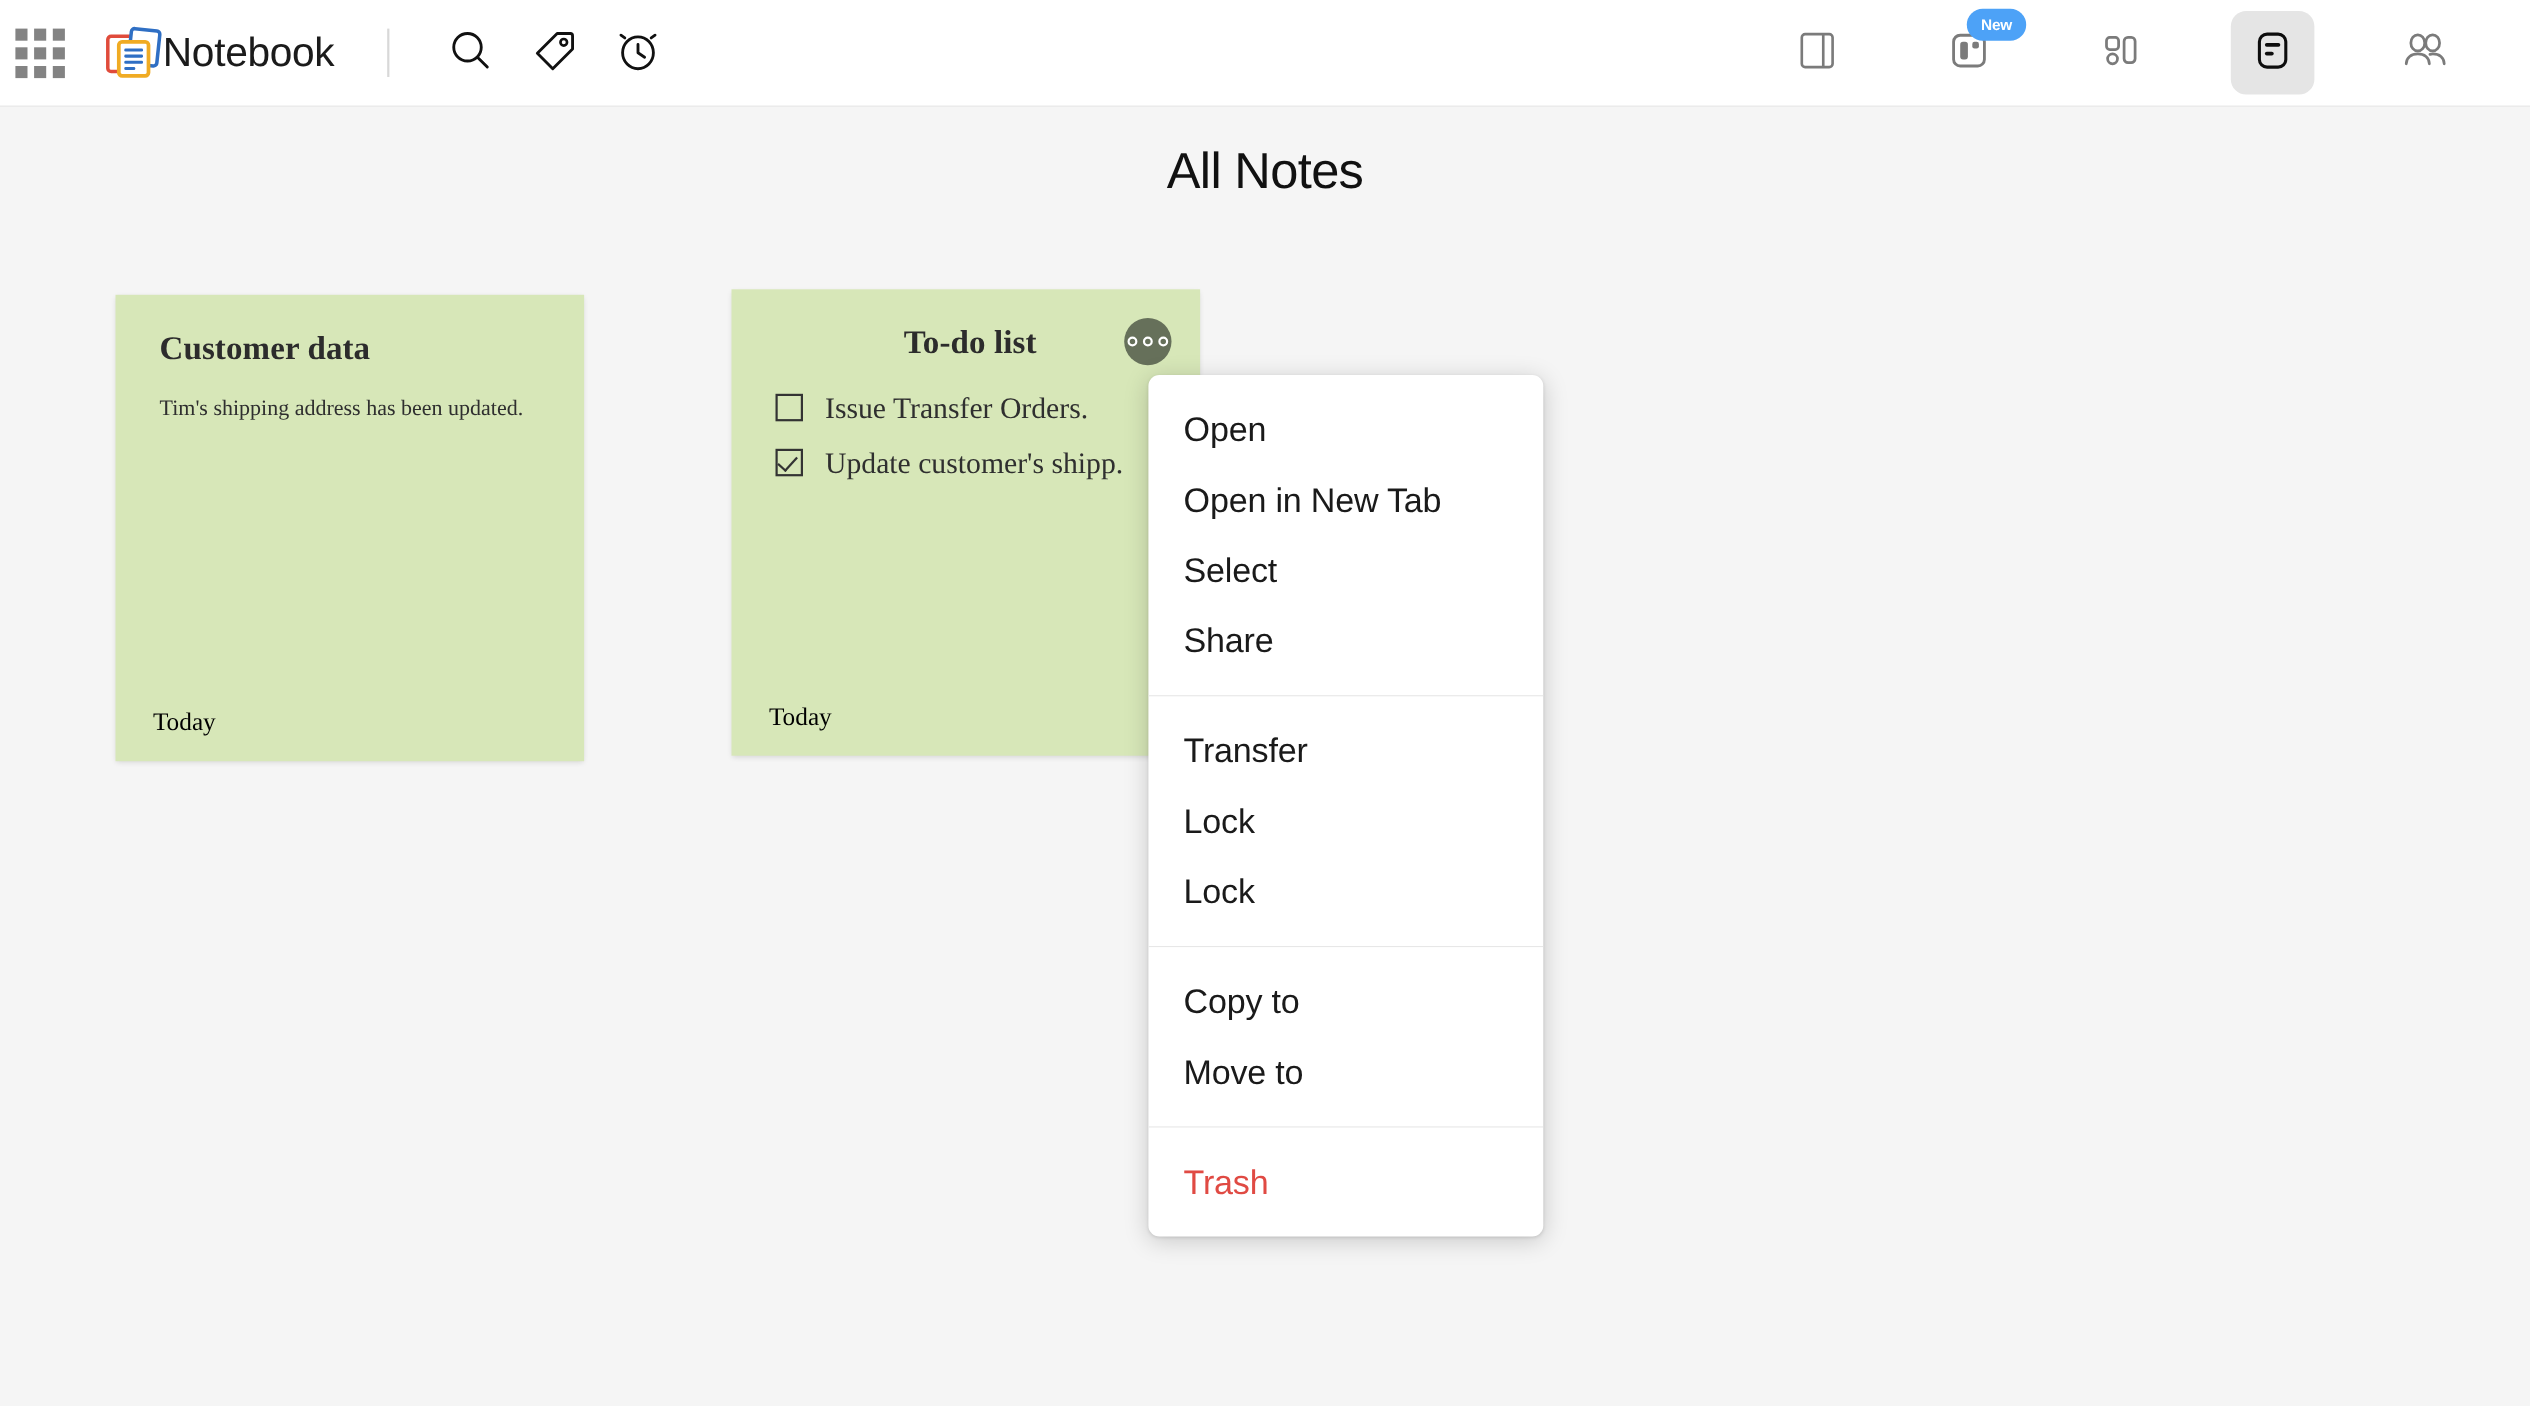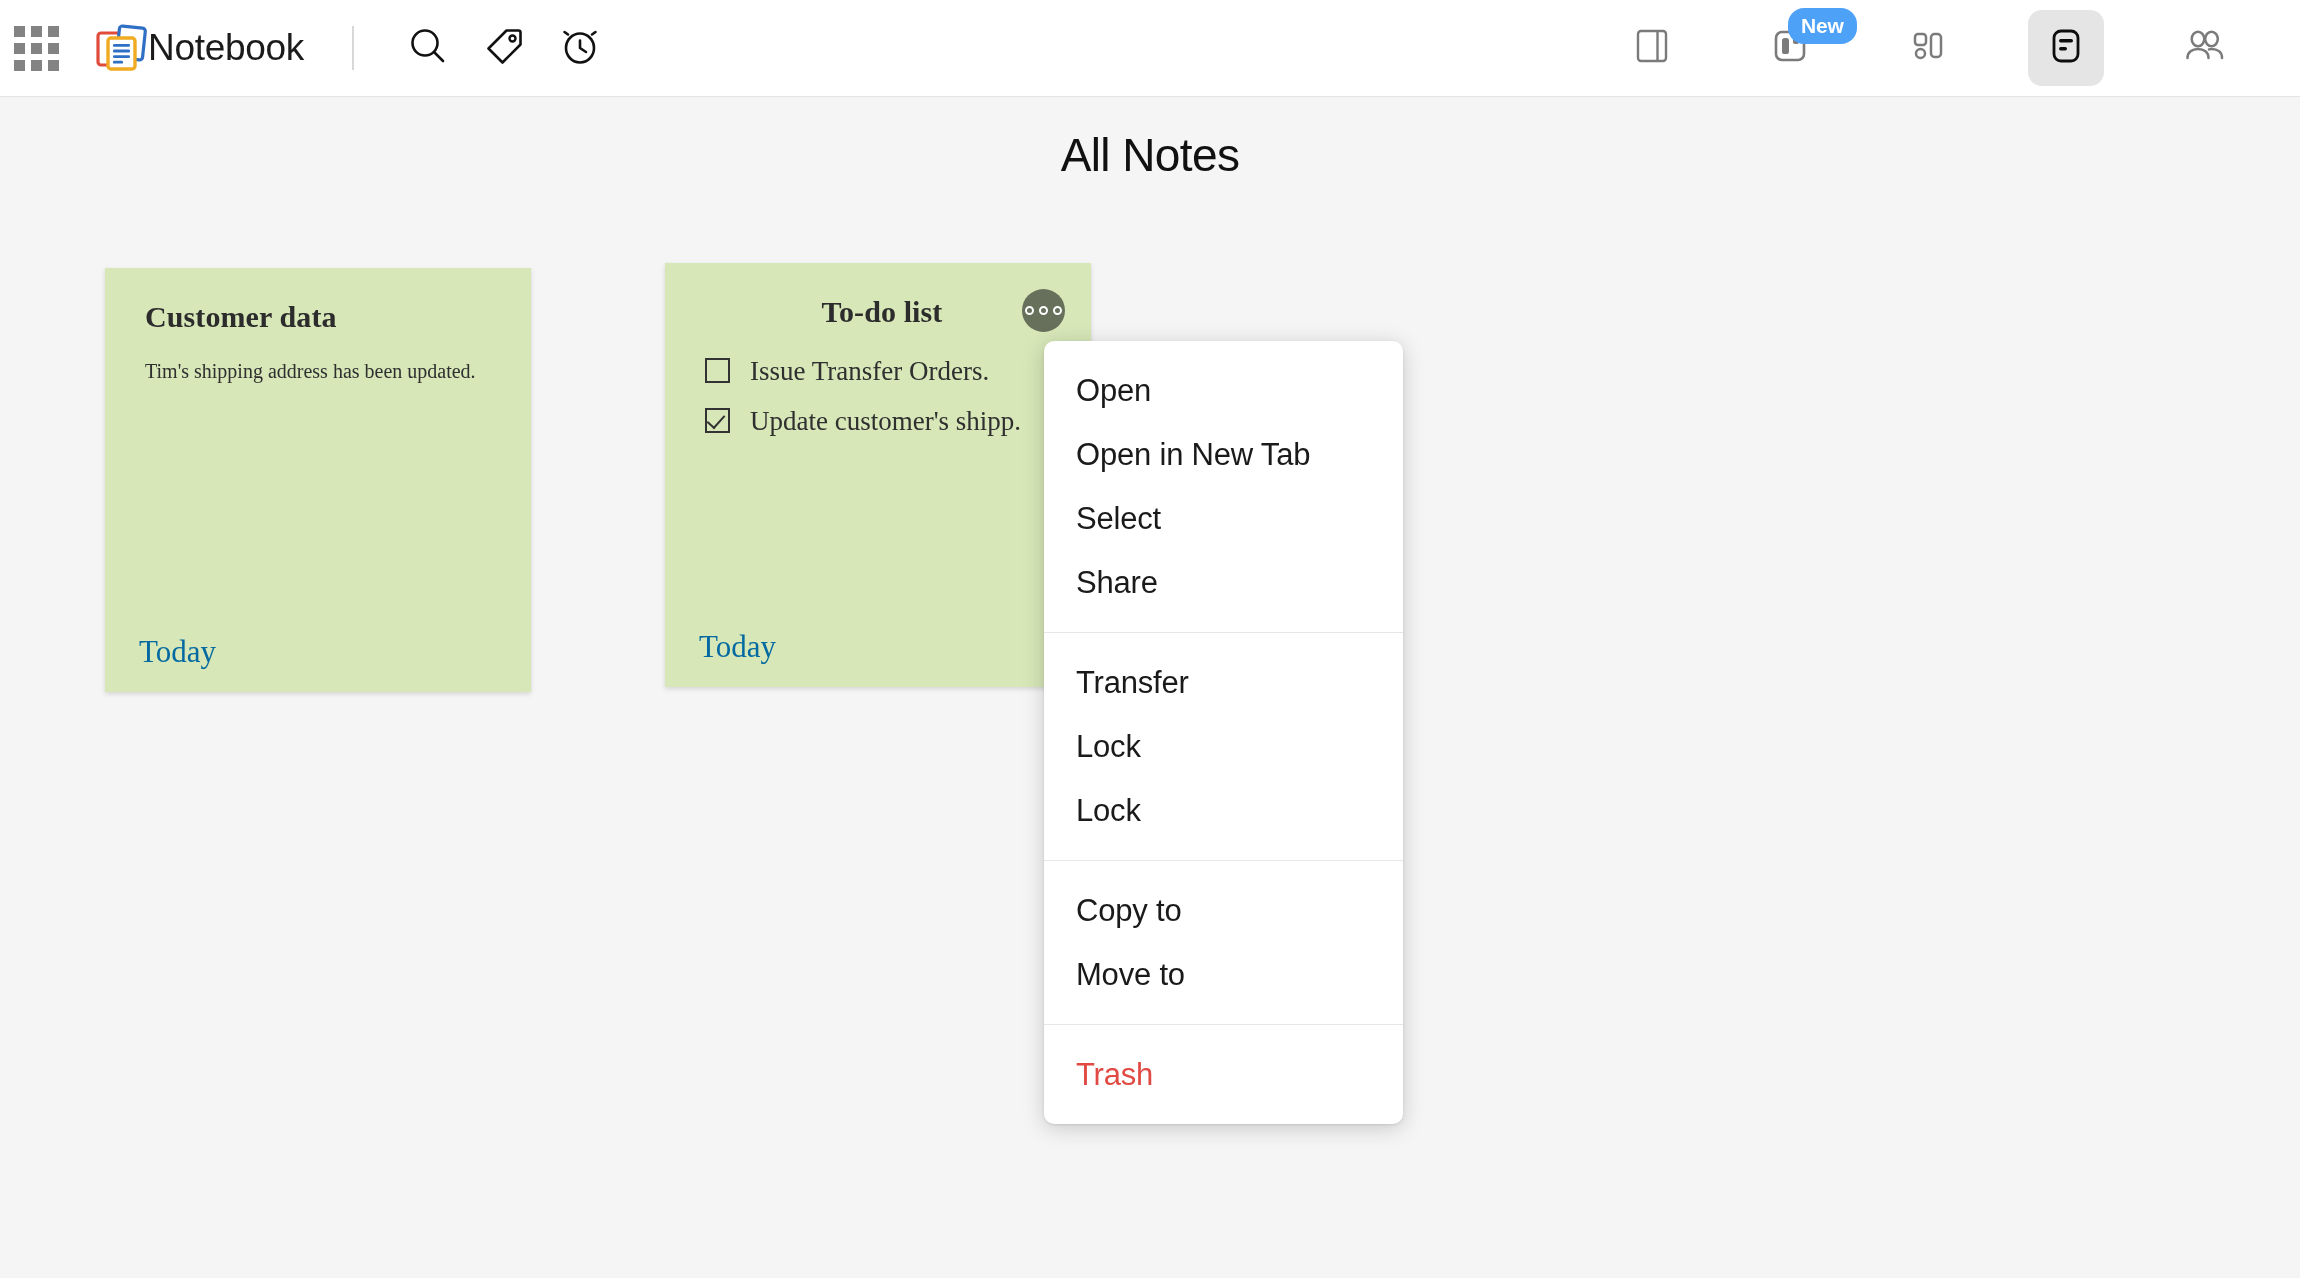--- a/index.html
+++ b/index.html
@@ -86,21 +86,21 @@
   }
   .tb-right .icon-btn { margin-left: 62px; }
   .icon-btn.active { background: #e5e5e5; }
 
   .new-badge {
     position: absolute;
     top: -2px;
     left: 36px;
     background: #4da2f7;
     color: #ffffff;
-    font-size: 21px;
+    font-size: 14px;
     font-weight: 700;
     line-height: 1;
     padding: 7px 13px 8px;
     border-radius: 16px;
     letter-spacing: -0.2px;
     white-space: nowrap;
   }
 
   
   .page-title {
@@ -171,22 +171,22 @@
     left: 4px; top: 1px;
     width: 8px; height: 15px;
     border: solid #333333;
     border-width: 0 2.6px 2.6px 0;
     transform: rotate(42deg);
   }
   .note-date {
     position: absolute;
     left: 34px;
     bottom: 22px;
-    font-size: 31px;
-    color: #0369a1;
+    font-size: 23px;
+    color: #000000;
   }
 
   .dots-btn {
     position: absolute;
     right: 26px;
     top: 26px;
     width: 43px; height: 43px;
     border-radius: 50%;
     background: #66705a;
     display: flex;

